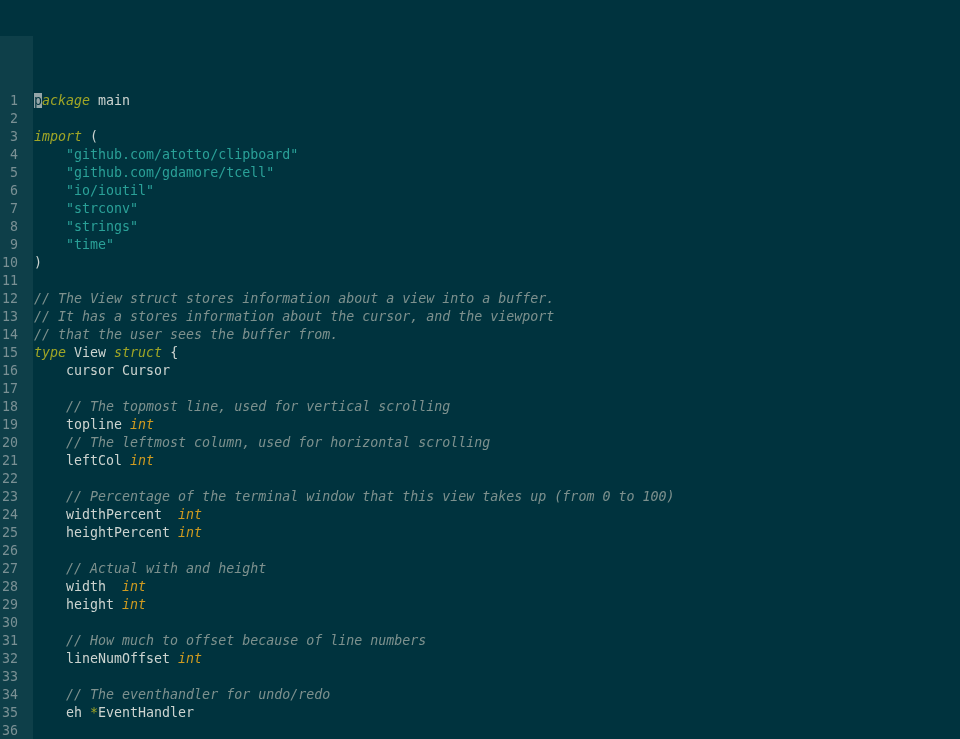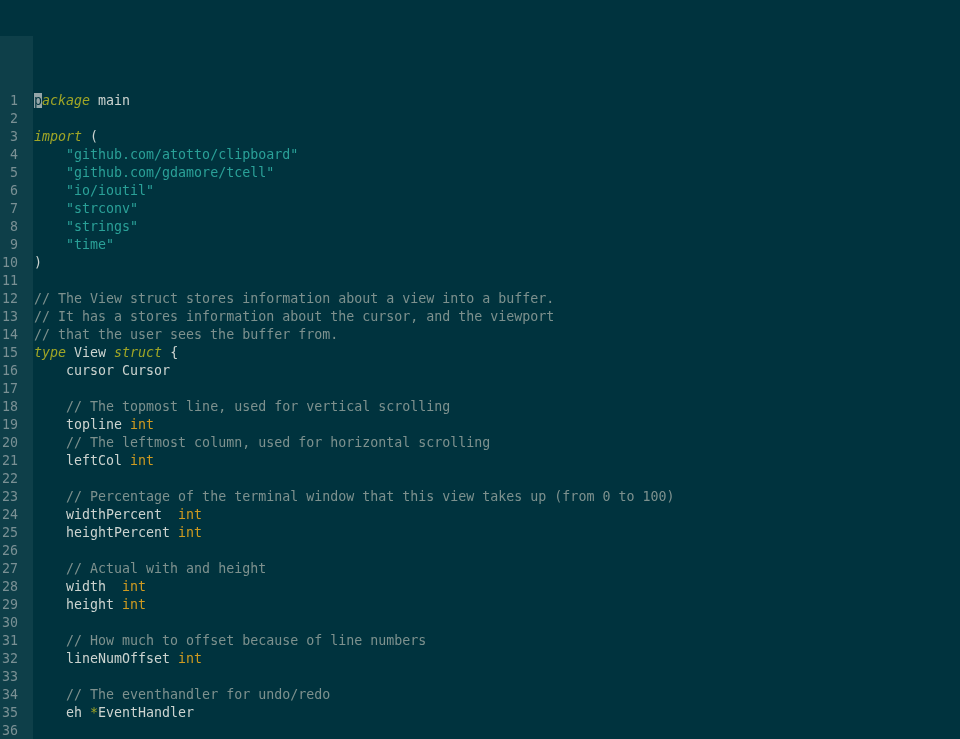--- a/index.html
+++ b/index.html
@@ -38,22 +38,22 @@
     display: inline-block;
     width: 33px;
     padding-right: 15px;
     text-align: right;
     color: var(--lineNum, #7a9094);
   }
   .code { margin-left: 1px; }
   .t-id  { color: var(--text, #ccd4d0); }
   .t-kw  { color: var(--keyword, #a0a626); font-style: italic; }
   .t-str { color: var(--string, #2aa198); }
-  .t-typ { color: var(--type, #cf9b20); }
-  .t-com { color: var(--comment, #7d918e); }
+  .t-typ { color: var(--type, #cf9b20); font-style: italic; }
+  .t-com { color: var(--comment, #7d918e); font-style: italic; }
   .t-cur {
     color: var(--bg, #00333e);
     background: var(--cursorBg, #94a5a8);
   }
 </style>
 </head>
 <body>
 
 <div class="screen">
   <div class="code-area" id="code-area">

